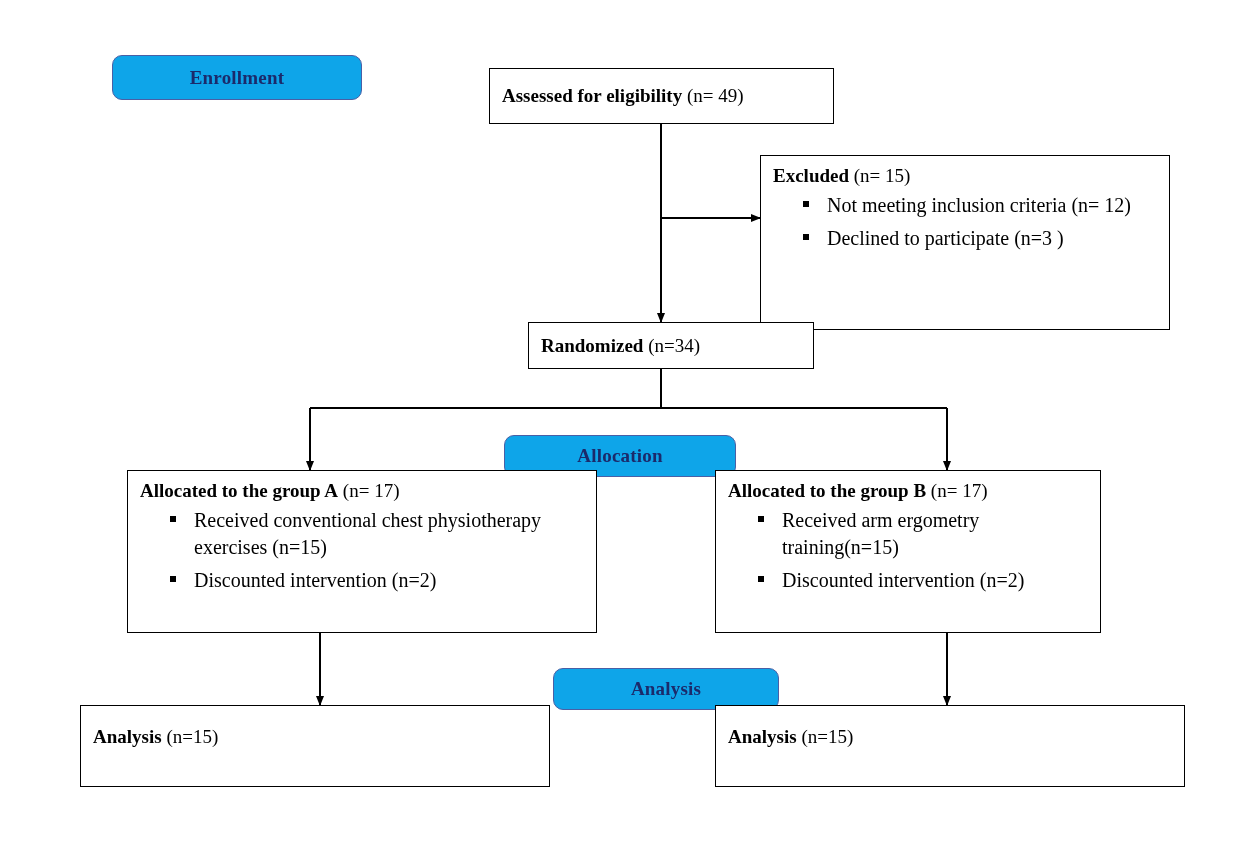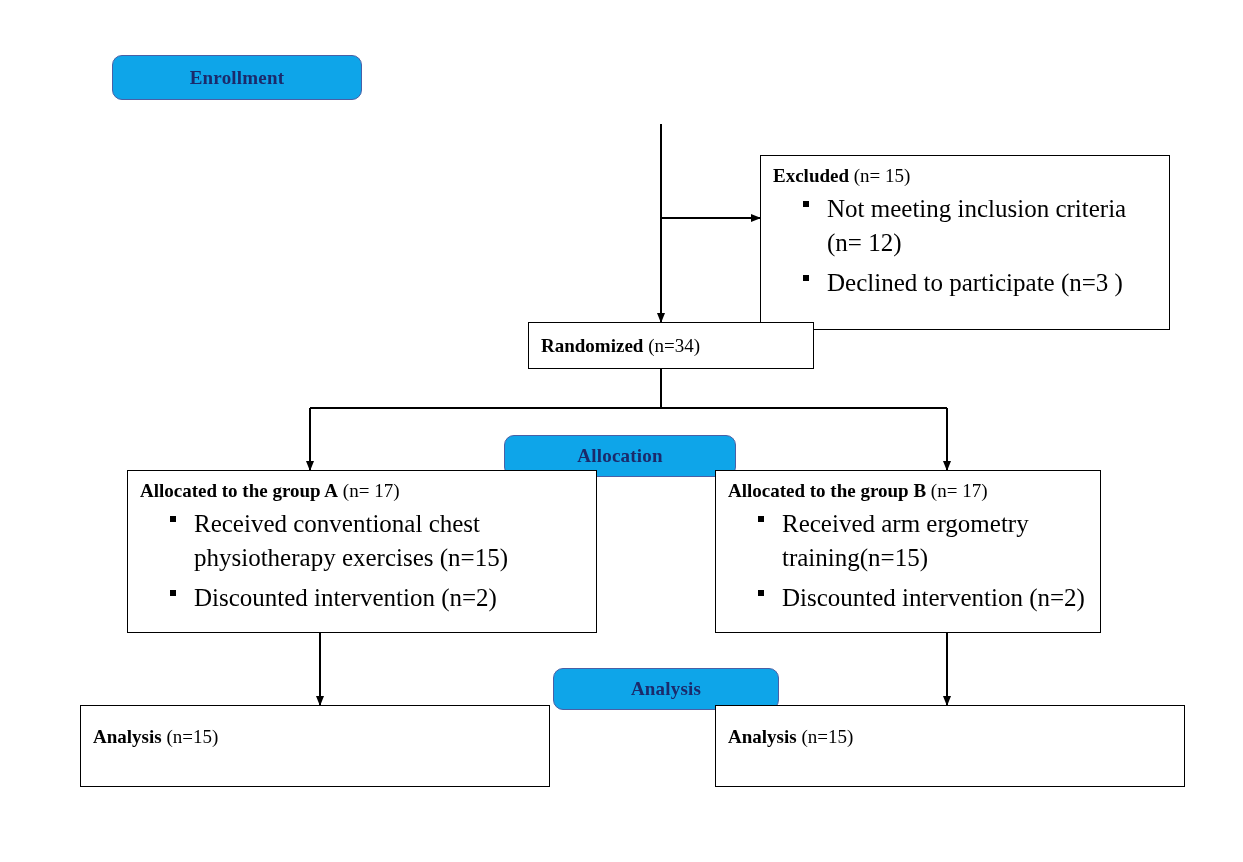--- a/index.html
+++ b/index.html
@@ -48,21 +48,21 @@
   b { font-weight: bold; }
   ul.bullets {
     list-style: none;
     margin: 4px 0 0 0;
     padding: 0 0 0 28px;
   }
   ul.bullets li {
     position: relative;
     margin: 0 0 6px 0;
     padding-left: 26px;
-    font-size: 25px;
+    font-size: 20px;
     line-height: 1.35;
   }
   ul.bullets li:before {
     content: "";
     position: absolute;
     left: 2px;
     top: 9px;
     width: 6px;
     height: 6px;
     background: #000000;
@@ -106,20 +106,25 @@
   </div>
 
   <div class="stage" style="left:492px; top:435px; width:232px; height:42px;">
     <span>Allocation</span>
   </div>
 
   <div class="stage" style="left:541px; top:668px; width:226px; height:42px;">
     <span>Analysis</span>
   </div>
 
+  <div class="box" style="left:489px; top:68px; width:345px; height:56px;">
+    <div class="inner" style="padding-top:14px;">
+      <b>Assessed for eligibility</b><span> (n= 49)</span>
+    </div>
+  </div>
 
   <div class="box" style="left:760px; top:155px; width:410px; height:175px;">
     <div class="inner">
       <div>
         <b>Excluded</b><span> (n= 15)</span>
       </div>
       <ul class="bullets">
         <li>Not meeting inclusion criteria (n= 12)</li>
         <li>Declined to participate (n=3 )</li>
       </ul>

